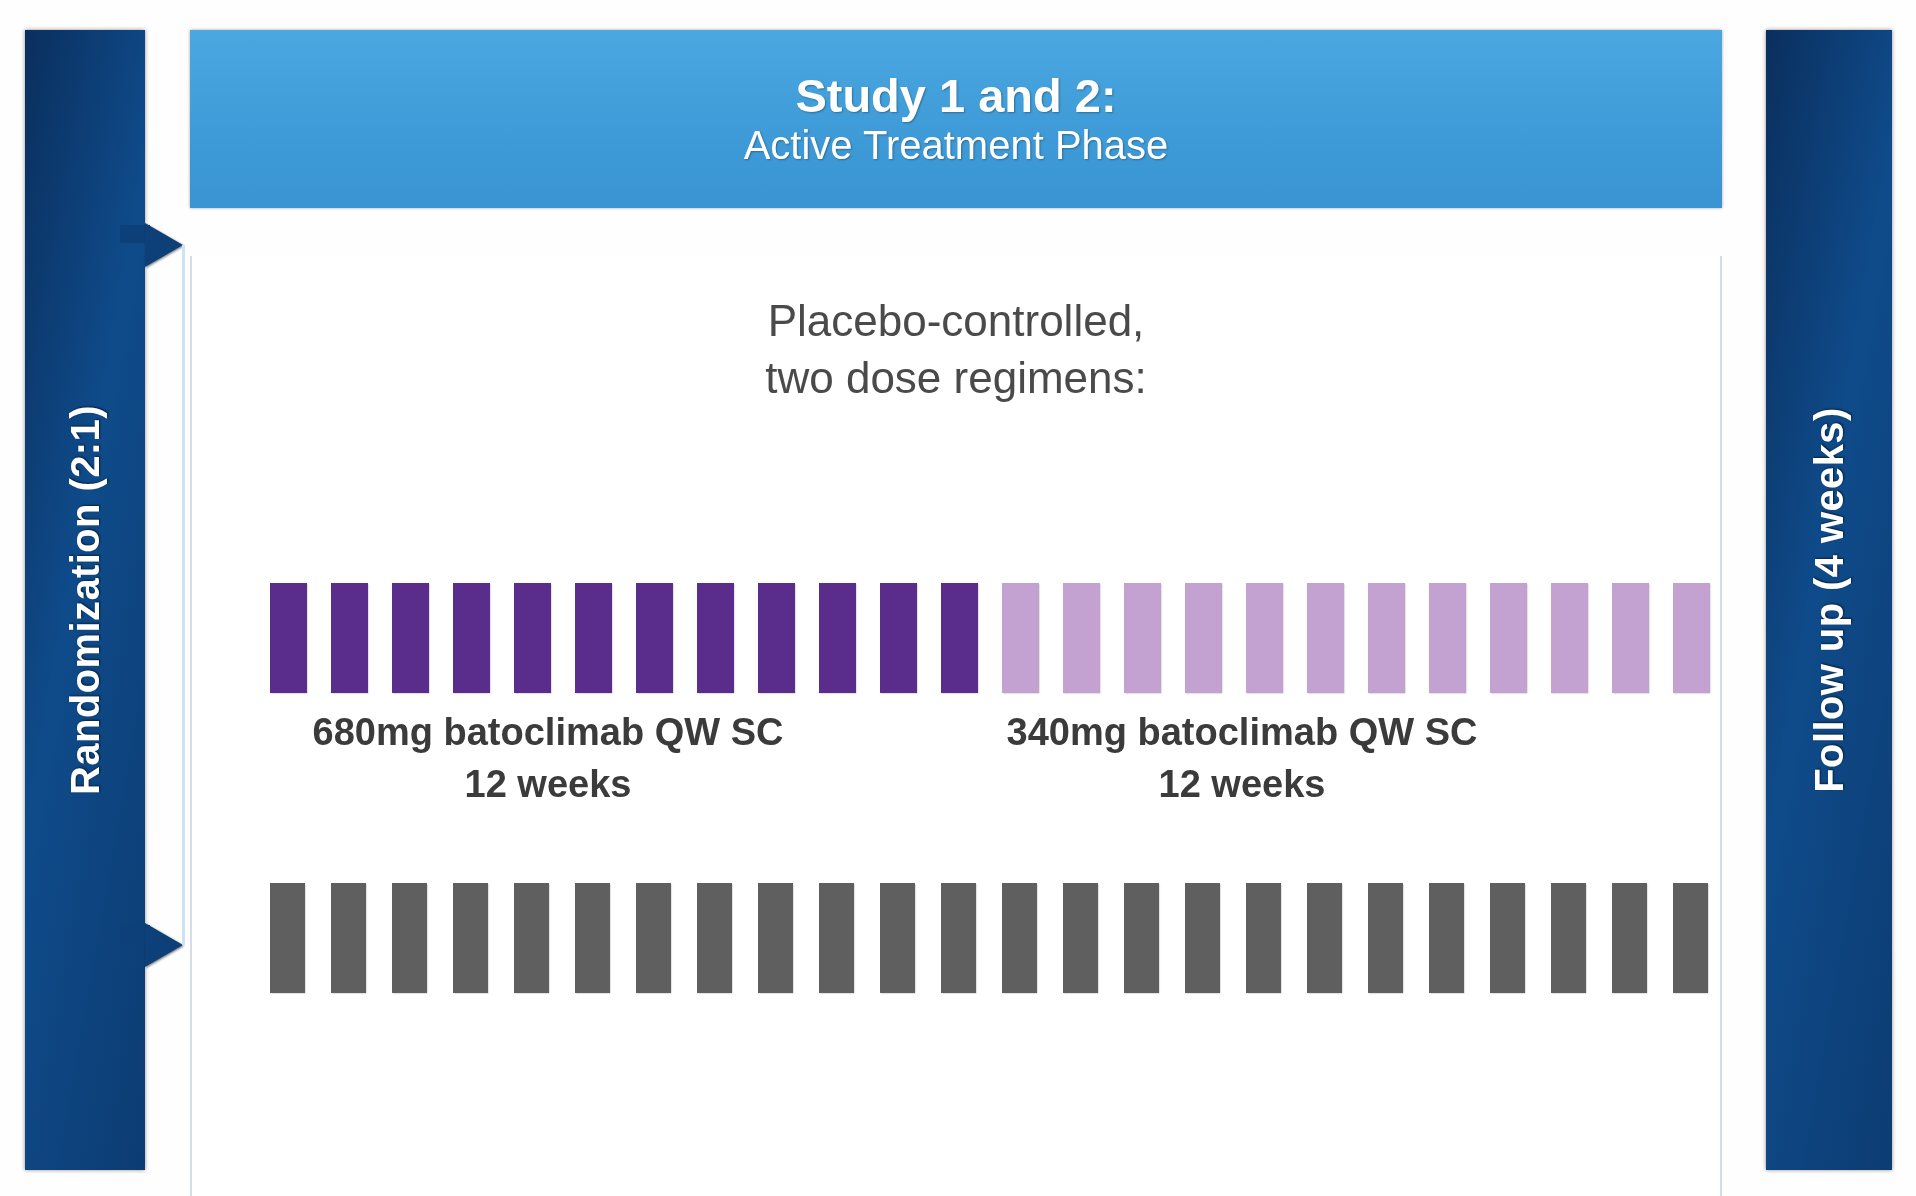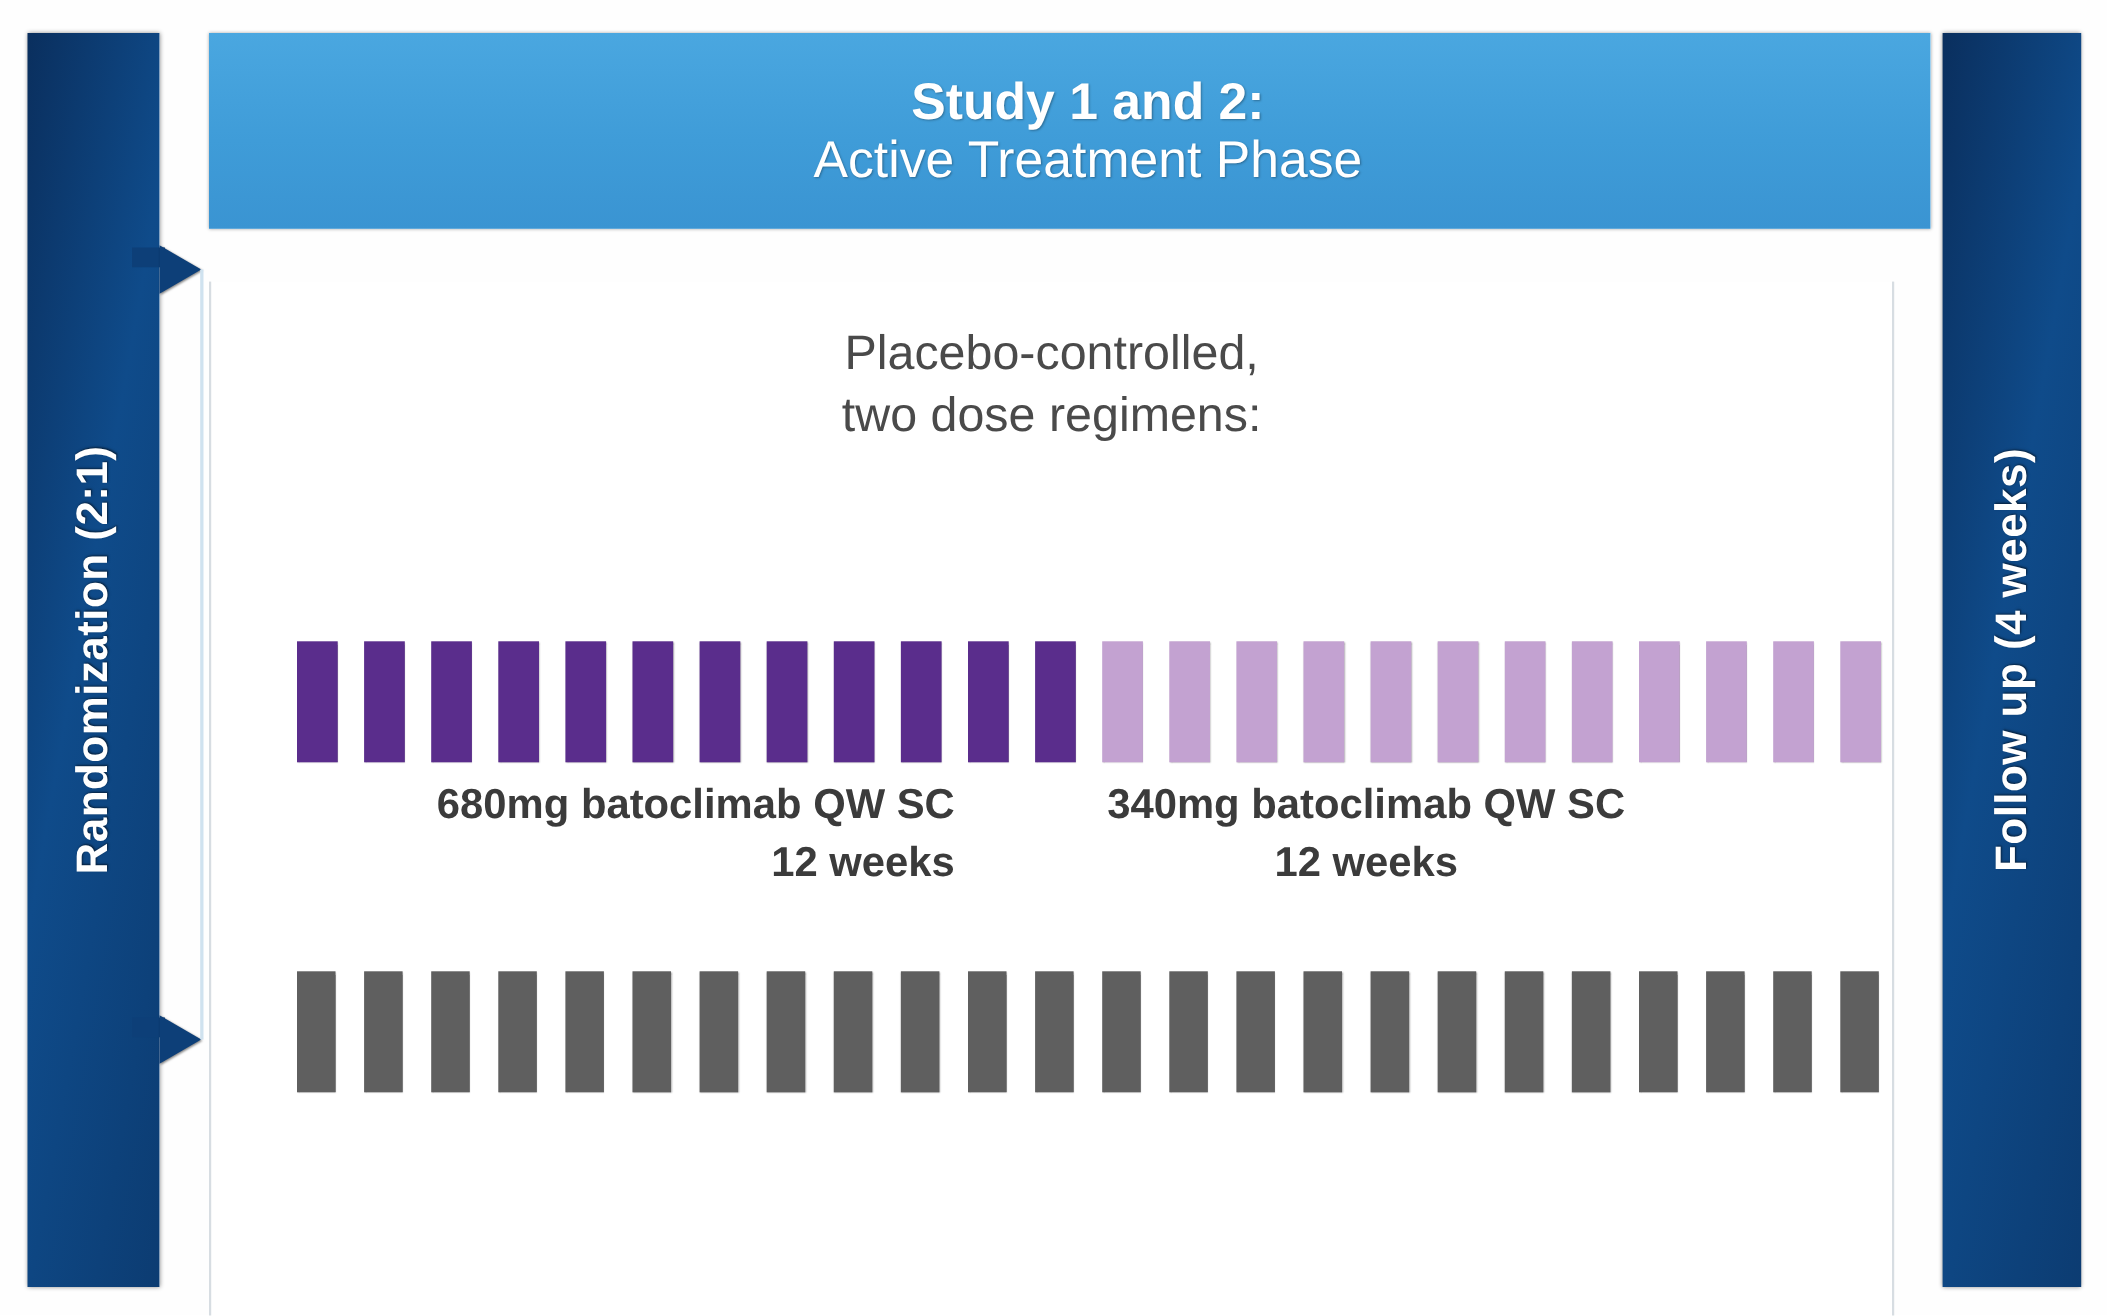--- a/index.html
+++ b/index.html
@@ -57,28 +57,28 @@
     position:absolute;left:182px;top:245px;width:3px;height:700px;
     background:#cfe2ef;
   }
 
   
   #header-banner{
     position:absolute;left:190px;top:30px;width:1532px;height:178px;
     background:linear-gradient(180deg,#4aa7e0 0%,#3f9cd8 55%,#3a94d2 100%);
     box-shadow:0 0 3px rgba(0,0,0,.35);
     display:flex;flex-direction:column;
-    align-items:center;justify-content:center;padding-left:33px;
+    align-items:center;justify-content:center;
   }
   #header-line1{
     color:#ffffff;font-weight:bold;font-size:47px;line-height:1.12;
     text-shadow:1px 1px 2px rgba(0,0,0,.30);
   }
   #header-line2{
-    color:#ffffff;font-weight:normal;font-size:47px;line-height:1.15;
+    color:#ffffff;font-weight:normal;font-size:40px;line-height:1.15;
     text-shadow:1px 1px 2px rgba(0,0,0,.30);
   }
 
   
   #main-panel{
     position:absolute;left:190px;top:208px;width:1532px;height:967px;
     background:#ffffff;
     border:2px solid #d7dde2;
     border-top:none;
     box-sizing:border-box;
@@ -117,21 +117,21 @@
   .caption{
     position:absolute;
     color:#3b3b3b;
     font-weight:bold;
     font-size:38px;
     line-height:1.38;
     text-align:center;
     white-space:nowrap;
   }
   .caption .cap-weeks{font-weight:bold;display:block;}
-  #caption-high{left:36px;top:450px;width:640px;text-align:right;}
+  #caption-high{left:36px;top:450px;width:640px;}
   #caption-low{left:700px;top:450px;width:700px;}
   #caption-placebo{left:700px;top:782px;width:700px;}
 </style>
 </head>
 <body>
 
 <div id="stage">
 
   <div id="randomization-bar" class="side-bar">
     <span class="side-label">Randomization (2:1)</span>

